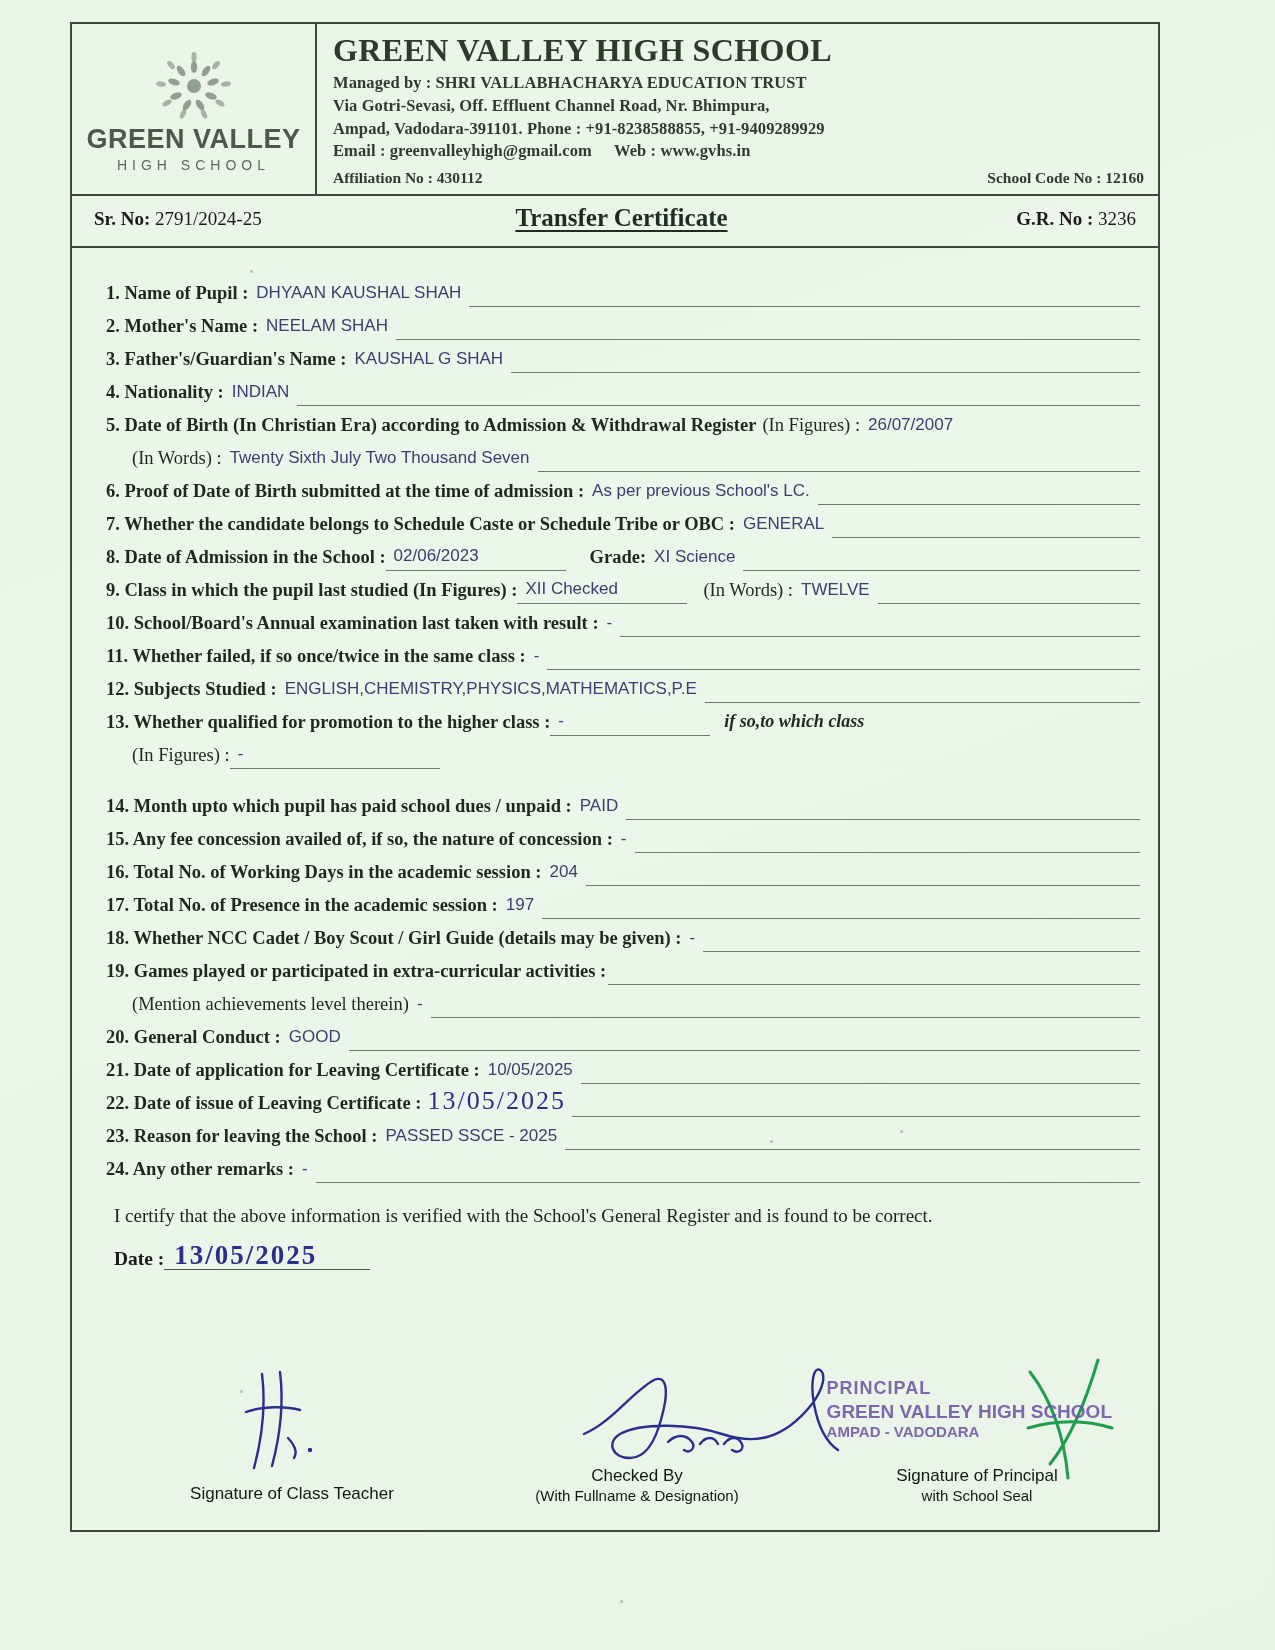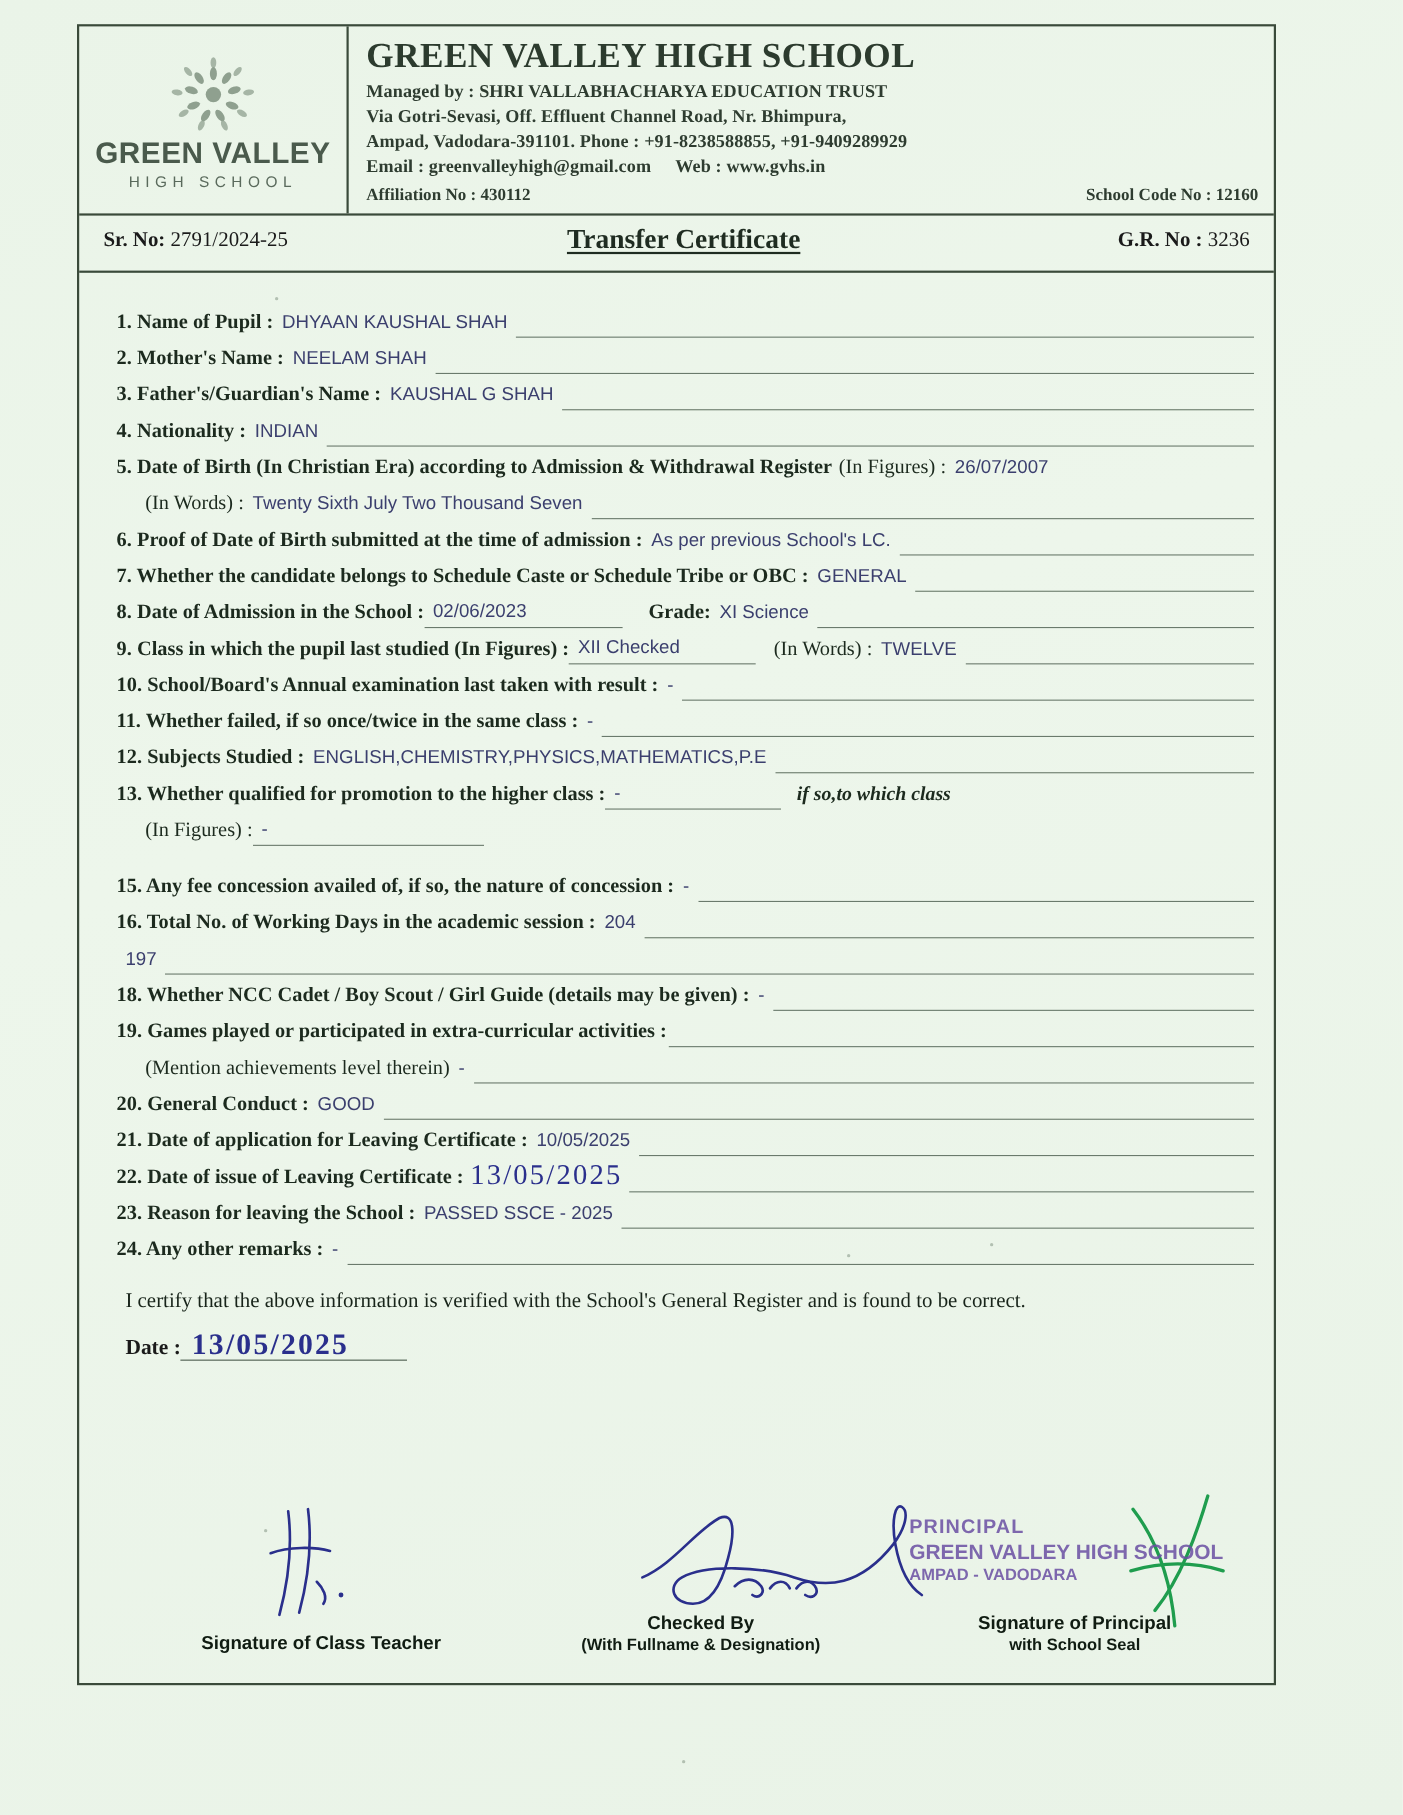--- a/index.html
+++ b/index.html
@@ -227,21 +227,21 @@
     position: absolute;
     left: 0; right: 0;
     bottom: 16px;
     height: 150px;
   }
   .sig-col {
     position: absolute;
     bottom: 10px;
     text-align: center;
     font-family: "Liberation Sans", sans-serif;
-    font-weight: bold;
+    font-weight: normal;
     font-size: 17px;
     color: #101c12;
   }
   .sig-col .sub { font-size: 15px; display:block; margin-top:1px;}
   .sig-1 { left: 55px; width: 330px; }
   .sig-2 { left: 410px; width: 310px; }
   .sig-3 { left: 755px; width: 300px; }
   .sig-mark { position: absolute; }
   .principal-stamp {
     position: absolute;
@@ -422,34 +422,40 @@
         <span class="italic-note">if so,to which class</span>
       </div>
 
       <div class="row sub-row">
         <span class="lbl" style="font-weight:normal;">(In Figures) :</span>
         <span class="u" style="width:210px;"><span class="val-in">-</span></span>
       </div>
 
       <div class="gap"></div>
 
+      <div class="row">
+        <span class="lbl">14. Month upto which pupil has paid school dues / unpaid :</span>
+        <span class="val">PAID</span>
+        <span class="fill"></span>
+      </div>
 
       <div class="row">
         <span class="lbl">15. Any fee concession availed of, if so, the nature of  concession :</span>
         <span class="val">-</span>
         <span class="fill"></span>
       </div>
 
       <div class="row">
         <span class="lbl">16. Total No. of Working Days in the academic session :</span>
         <span class="val">204</span>
         <span class="fill"></span>
       </div>
 
       <div class="row">
+        <span class="lbl">17. Total No. of  Presence in the academic session :</span>
         <span class="val">197</span>
         <span class="fill"></span>
       </div>
 
       <div class="row">
         <span class="lbl">18. Whether NCC Cadet / Boy Scout / Girl Guide (details may be given) :</span>
         <span class="val">-</span>
         <span class="fill"></span>
       </div>
 

